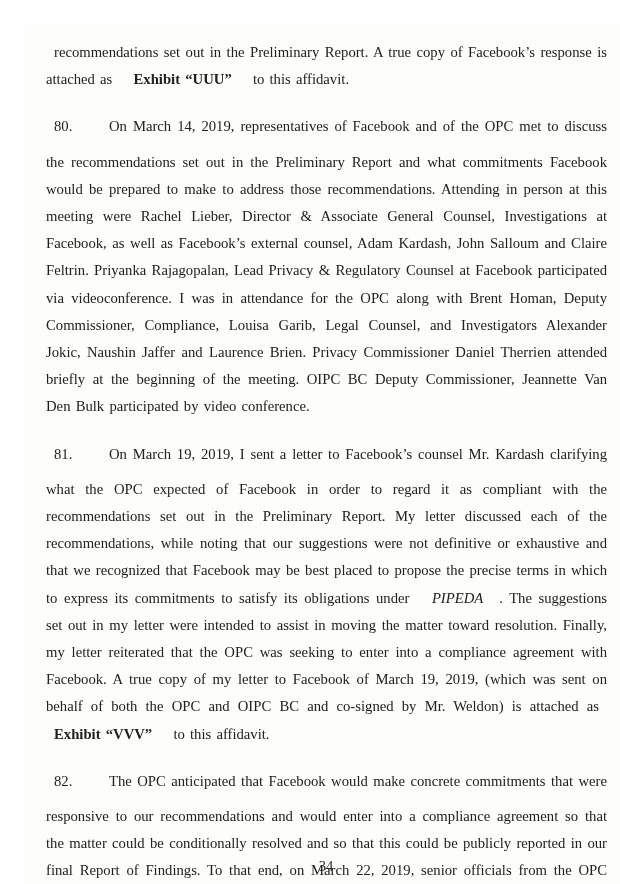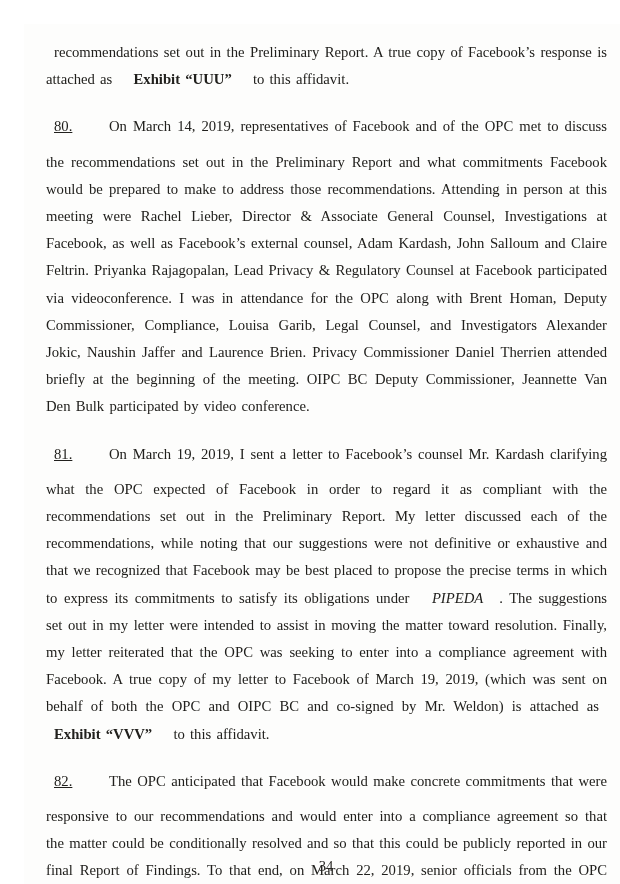--- a/index.html
+++ b/index.html
@@ -22,21 +22,20 @@
     font-size: 14.7px;
     line-height: 27.2px;
     text-align: justify;
     margin-bottom: 12px;
     word-spacing: 1.5px;
   }
   .para-num {
     display: inline-block;
     width: 39px;
     word-spacing: normal;
-    text-decoration: underline;
   }
   .para b { font-weight: bold; }
   .para i { }
   .page-number {
     position: absolute;
     bottom: 9px;
     left: 0;
     right: 0;
     text-align: center;
     font-size: 14.5px;

